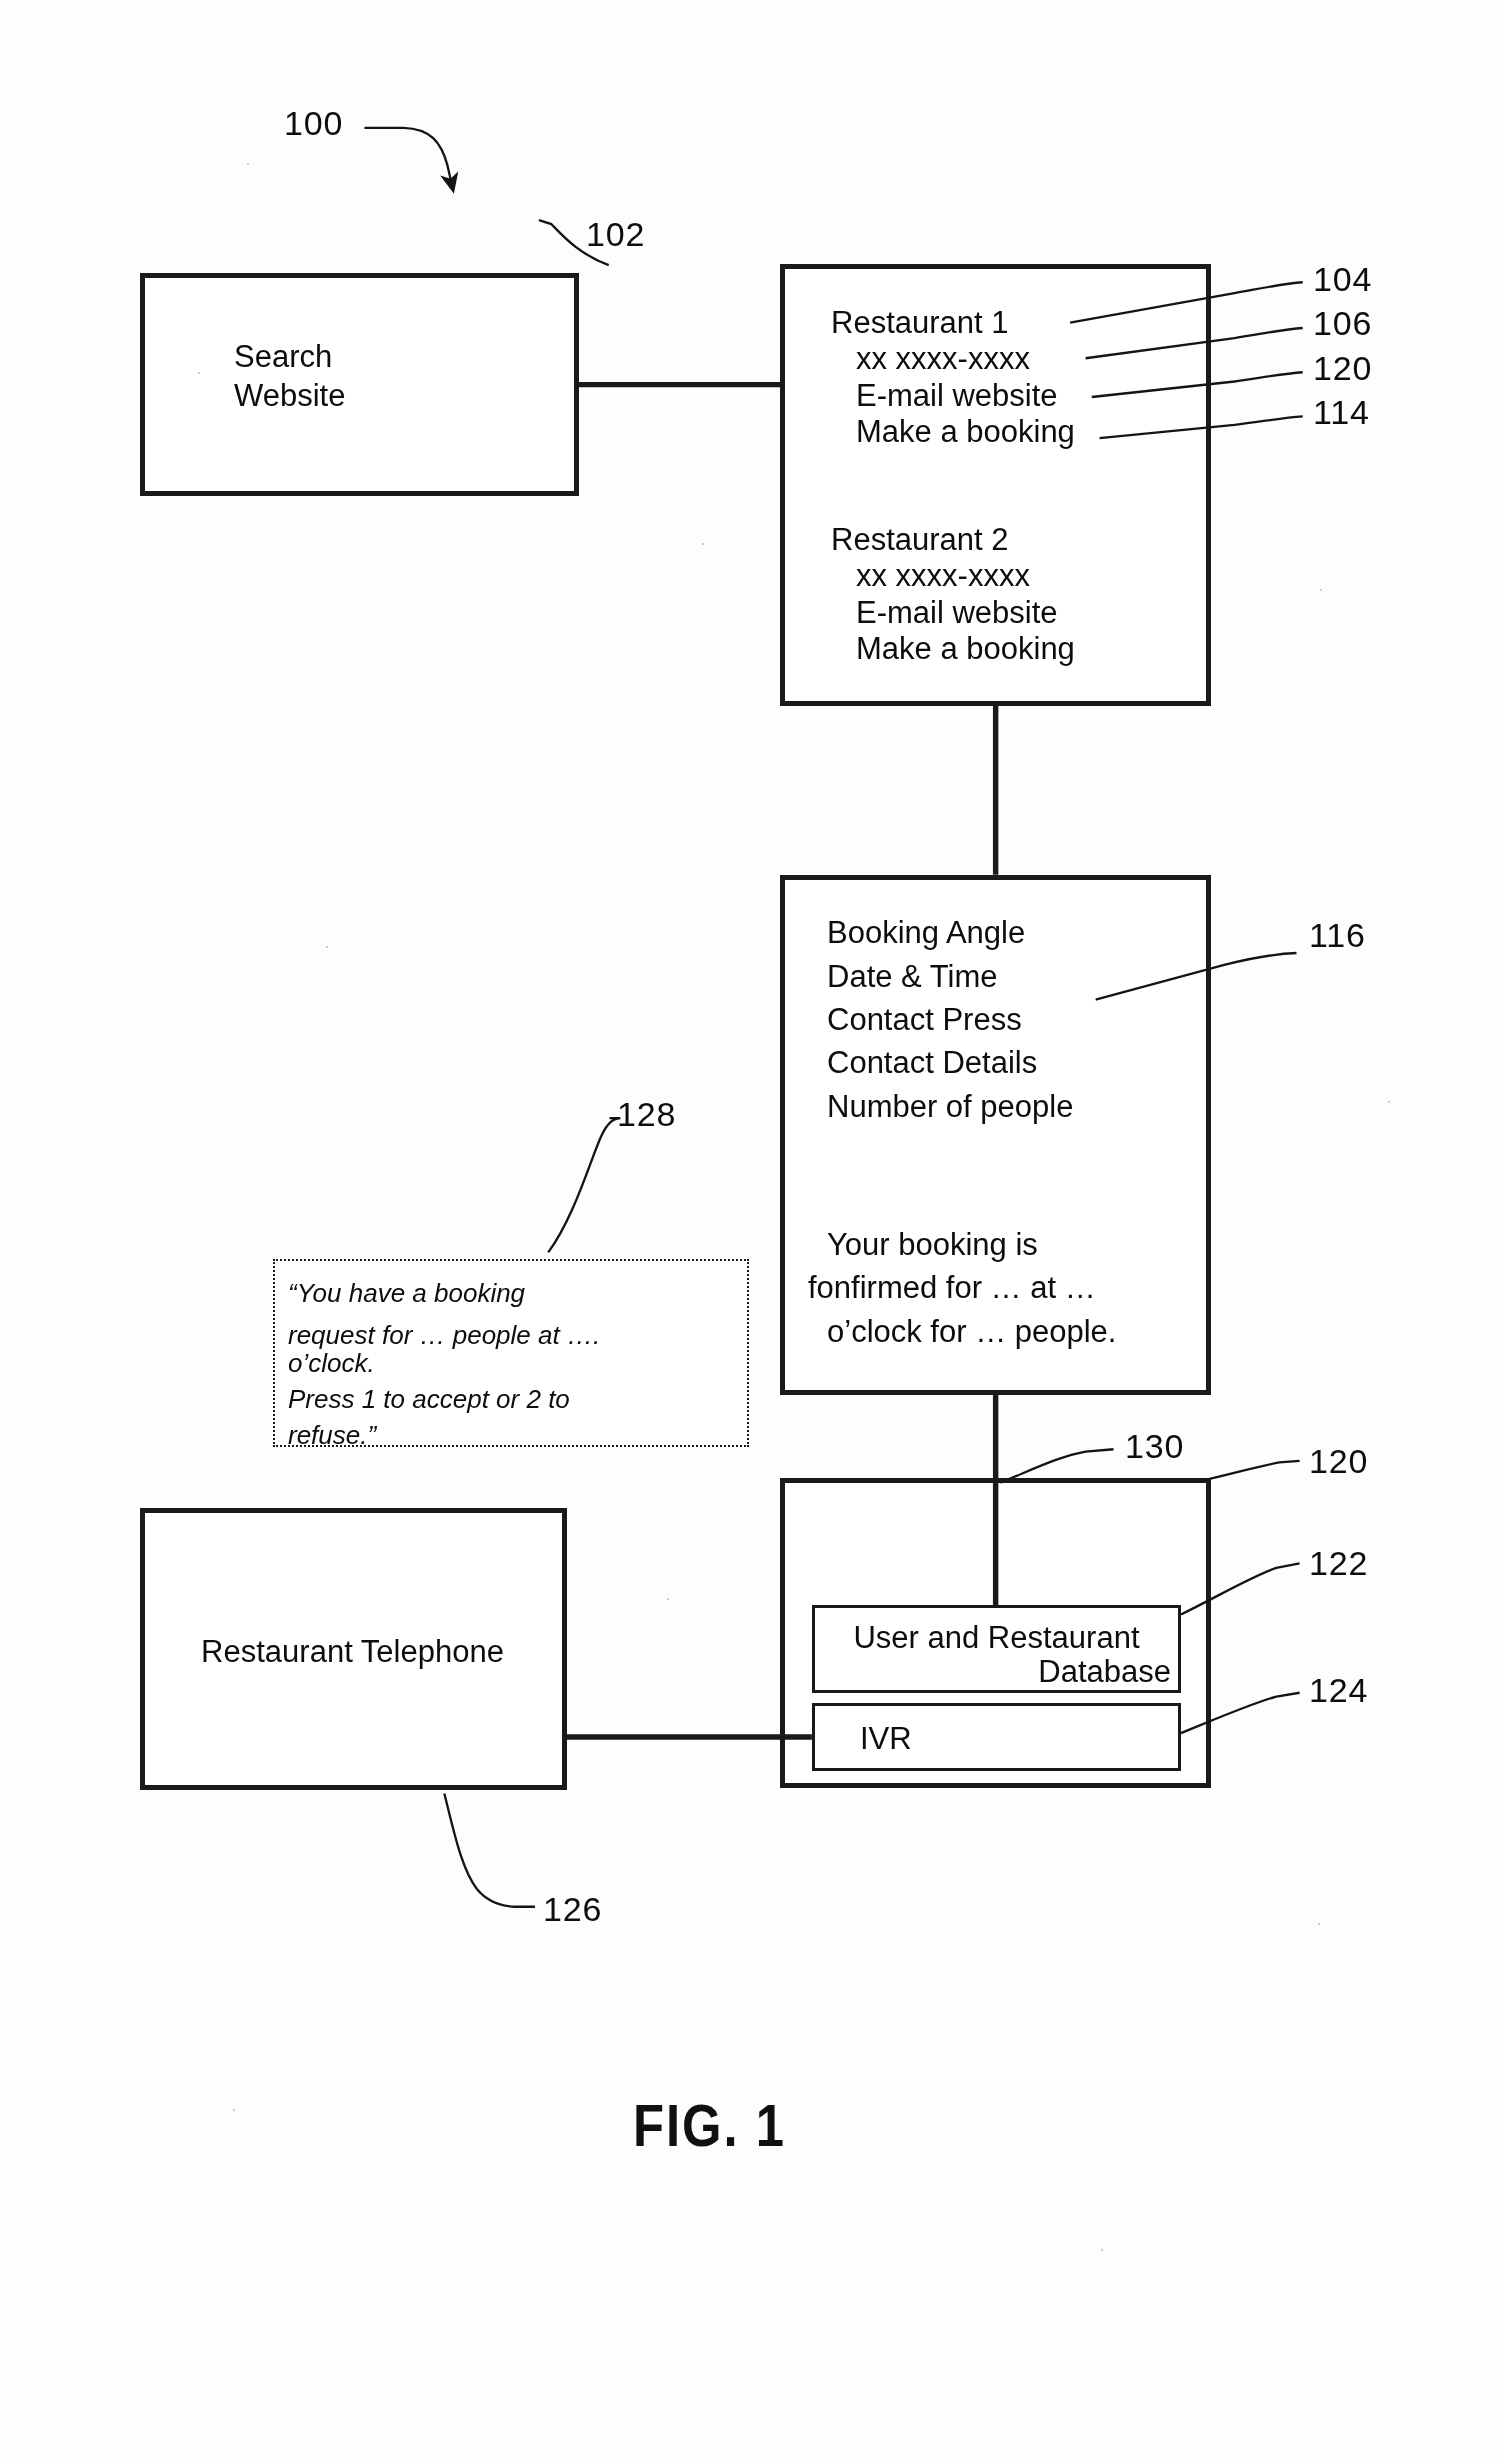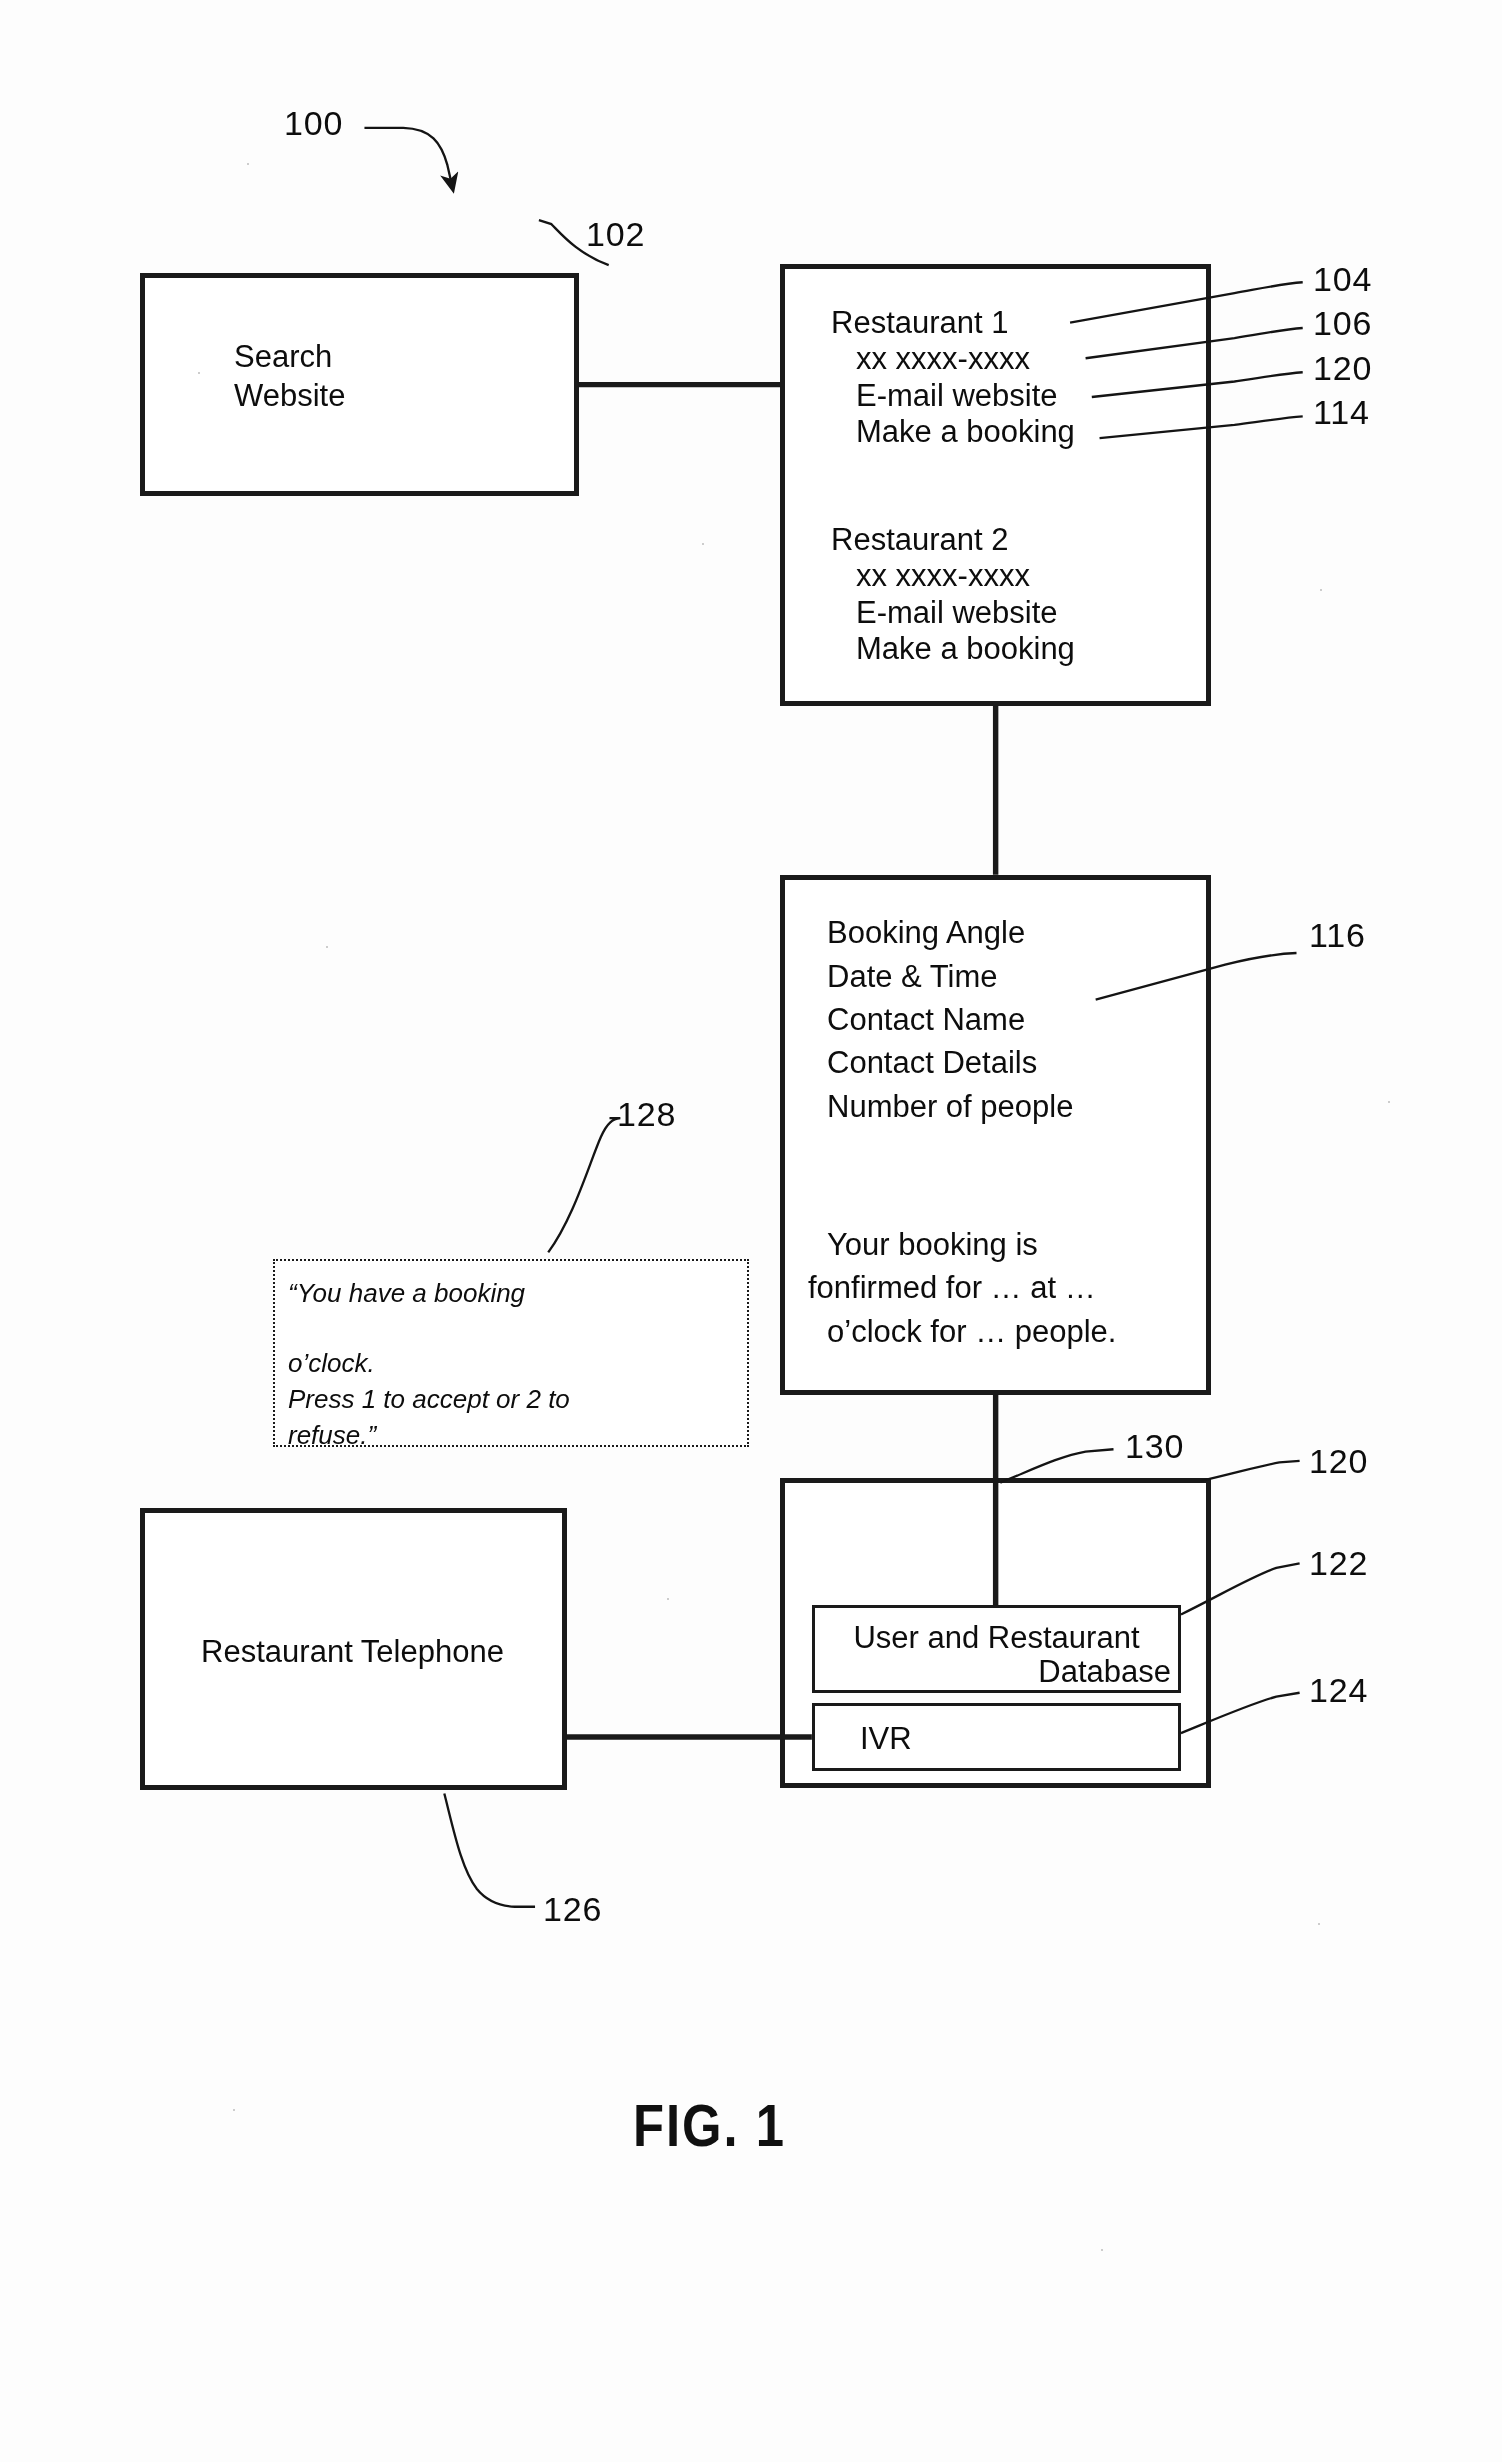--- a/index.html
+++ b/index.html
@@ -101,30 +101,31 @@
 
   <div class="txt t-block" style="left:831px; top:522px;">Restaurant 2</div>
   <div class="txt t-block" style="left:856px; top:558px;">xx xxxx-xxxx</div>
   <div class="txt t-block" style="left:856px; top:595px;">E-mail website</div>
   <div class="txt t-block" style="left:856px; top:631px;">Make a booking</div>
 
   <div class="blk" style="left:780px; top:875px; width:431px; height:520px;"></div>
 
   <div class="txt t-block" style="left:827px; top:915px;">Booking Angle</div>
   <div class="txt t-block" style="left:827px; top:959px;">Date &amp; Time</div>
-  <div class="txt t-block" style="left:827px; top:1002px;">Contact Name</div>
+  <div class="txt t-block" style="left:827px; top:1002px;">Contact Press</div>
   <div class="txt t-block" style="left:827px; top:1045px;">Contact Details</div>
   <div class="txt t-block" style="left:827px; top:1089px;">Number of people</div>
 
   <div class="txt t-block" style="left:827px; top:1227px;">Your booking is</div>
   <div class="txt t-block" style="left:808px; top:1270px;">fonfirmed for … at …</div>
   <div class="txt t-block" style="left:827px; top:1314px;">o’clock for … people.</div>
 
   <div class="callout" style="left:273px; top:1259px; width:476px; height:188px;"></div>
   <div class="txt t-ital" style="left:288px; top:1272px;">“You have a booking</div>
+  <div class="txt t-ital" style="left:288px; top:1314px;">request for … people at ….</div>
   <div class="txt t-ital" style="left:288px; top:1342px;">o’clock.</div>
   <div class="txt t-ital" style="left:288px; top:1371px;margin-top:7px;">Press 1 to accept or 2 to</div>
   <div class="txt t-ital" style="left:288px; top:1414px;">refuse.”</div>
 
   <div class="blk" style="left:780px; top:1478px; width:431px; height:310px;"></div>
 
   <div class="blk-inner" style="left:812px; top:1605px; width:369px; height:88px;"></div>
   <div class="txt t-box-label" style="left:822px; top:1619px; width:349px; text-align:center; white-space:normal;">User and Restaurant</div>
   <div class="txt t-box-label" style="left:822px; top:1653px; width:349px; text-align:right; white-space:normal;">Database</div>
 

